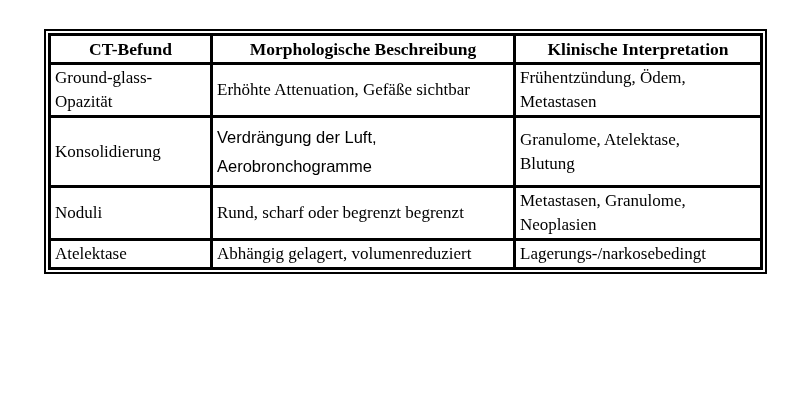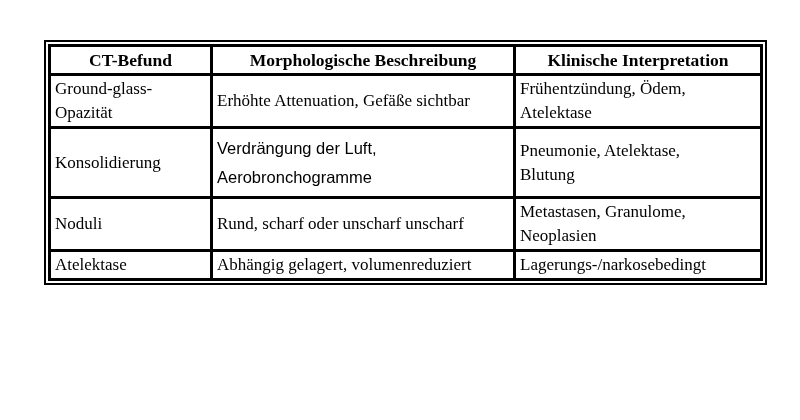--- a/index.html
+++ b/index.html
@@ -12,21 +12,21 @@
   }
   .stage {
     position: relative;
     width: 800px;
     height: 420px;
     background: #ffffff;
   }
   .table-frame {
     position: absolute;
     left: 44px;
-    top: 40px;
+    top: 29px;
     border: 2px solid #000000;
     padding: 2px;
     background: #ffffff;
   }
   table.ct-table {
     border-collapse: collapse;
     table-layout: fixed;
     width: 712px;
     background: #ffffff;
     color: #000000;
@@ -89,32 +89,32 @@
           <th>Morphologische Beschreibung</th>
           <th>Klinische Interpretation</th>
         </tr>
       </thead>
       <tbody>
         <tr class="row-0">
           <td>Ground-glass-
 Opazität</td>
           <td>Erhöhte Attenuation, Gefäße sichtbar</td>
           <td>Frühentzündung, Ödem,
-Atelektase</td>
+Metastasen</td>
         </tr>
         <tr class="row-1">
           <td>Konsolidierung</td>
           <td class="sans-top">Verdrängung der Luft,
 Aerobronchogramme</td>
-          <td>Pneumonie, Atelektase,
+          <td>Granulome, Atelektase,
 Blutung</td>
         </tr>
         <tr class="row-2">
           <td>Noduli</td>
-          <td>Rund, scharf oder unscharf unscharf</td>
+          <td>Rund, scharf oder begrenzt begrenzt</td>
           <td>Metastasen, Granulome,
 Neoplasien</td>
         </tr>
         <tr class="row-5">
           <td>Atelektase</td>
           <td>Abhängig gelagert, volumenreduziert</td>
           <td>Lagerungs-/narkosebedingt</td>
         </tr>
       </tbody>
     </table>

